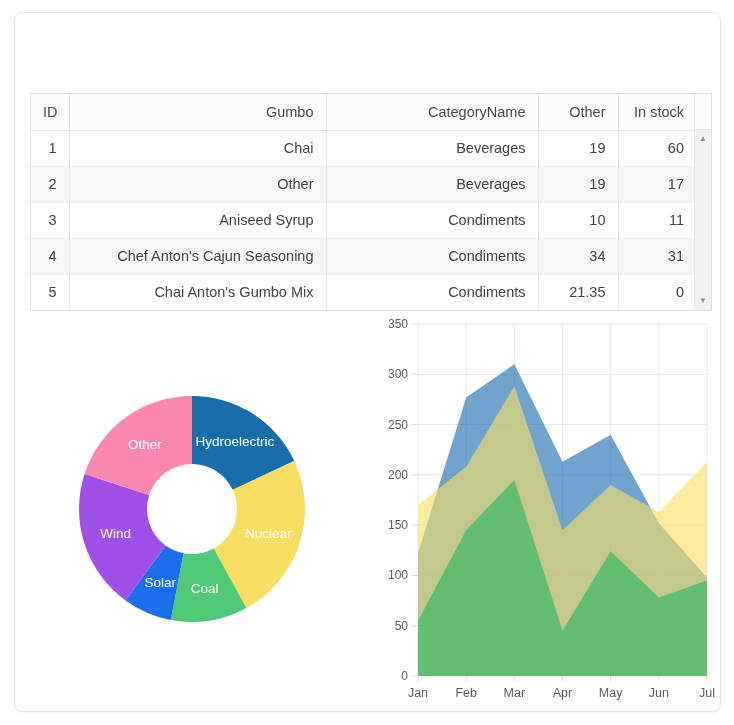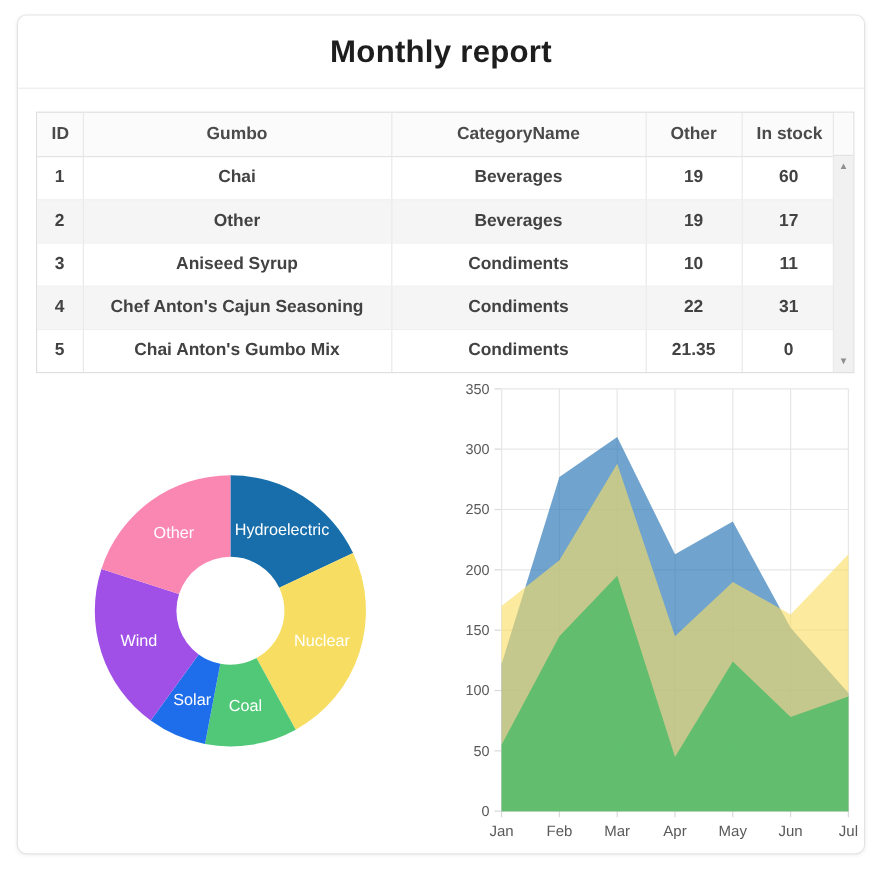--- a/index.html
+++ b/index.html
@@ -15,21 +15,21 @@
     border-bottom: 1px solid #ededed;
     display:flex; align-items:center; justify-content:center;
   }
   .card-title { font-size: 26px; font-weight: bold; color:#1d1d1d; letter-spacing:.2px; }
   .table-wrap {
     position:absolute; left:15px; top:80px; width:682px; height:218px;
     border:1px solid #dfdfdf; background:#fff;
   }
   table { border-collapse: collapse; table-layout: fixed; width:665px; font-size:14.5px; color:#424242; }
   th, td {
-    height:36px; padding: 0 12px; text-align:center; font-weight:bold;
+    height:36px; padding: 0 12px; text-align:right; font-weight:normal;
     border-right:1px solid #e9e9e9; border-bottom:1px solid #efefef;
     overflow:hidden; white-space:nowrap;
   }
   th { background:#fbfbfb; color:#4a4a4a; border-bottom:1px solid #e3e3e3; }
   td:last-child, th:last-child { border-right:none; }
   tbody tr:nth-child(even) { background:#f5f5f5; }
   tbody tr:last-child td { border-bottom:none; }
   .vscrollbar {
     position:absolute; right:0; top:0; width:17px; height:100%;
     border-left:1px solid #e9e9e9; display:flex; flex-direction:column;
@@ -40,23 +40,20 @@
   .vscroll-arrow { font-size:8px; color:#8f8f8f; line-height:8px; cursor:default; }
   .charts { position:absolute; left:0; top:298px; width:707px; height:402px; }
   .donut-svg { position:absolute; left:30px; top:62px; }
   .area-svg  { position:absolute; left:360px; top:0; }
   svg text { font-family:"Liberation Sans", sans-serif; }
 </style>
 </head>
 <body>
 
 <div class="card">
-  <div class="card-header">
-    <div class="card-title">Monthly report</div>
-  </div>
 
   <div class="table-wrap">
     <table>
       <colgroup>
         <col style="width:38px">
           <col style="width:257px">
           <col style="width:212px">
         <col style="width:80px">
           <col style="width:78px">
       </colgroup>
@@ -88,21 +85,21 @@
             <td>3</td>
             <td>Aniseed Syrup</td>
             <td>Condiments</td>
             <td>10</td>
             <td>11</td>
           </tr>
           <tr>
             <td>4</td>
             <td>Chef Anton's Cajun Seasoning</td>
             <td>Condiments</td>
-            <td>22</td>
+            <td>34</td>
             <td>31</td>
           </tr>
           <tr>
             <td>5</td>
             <td>Chai Anton's Gumbo Mix</td>
             <td>Condiments</td>
             <td>21.35</td>
             <td>0</td>
           </tr>
         </tbody>

